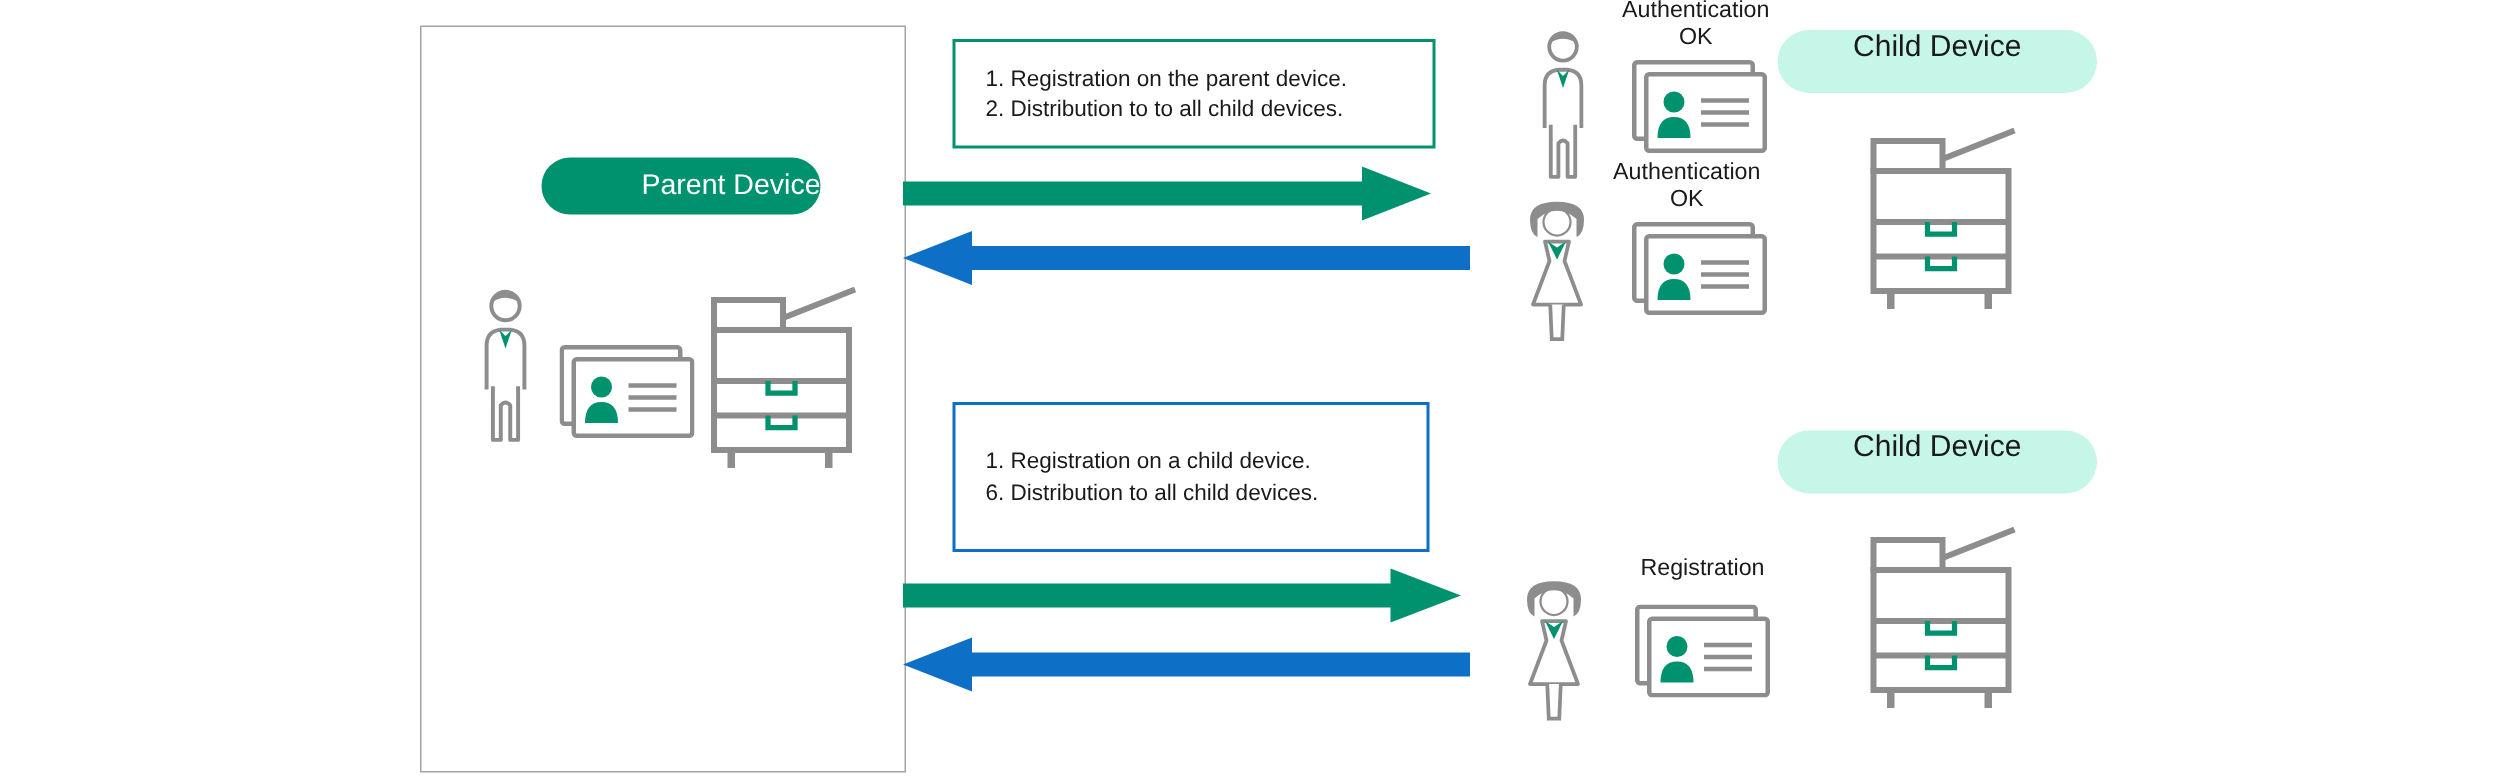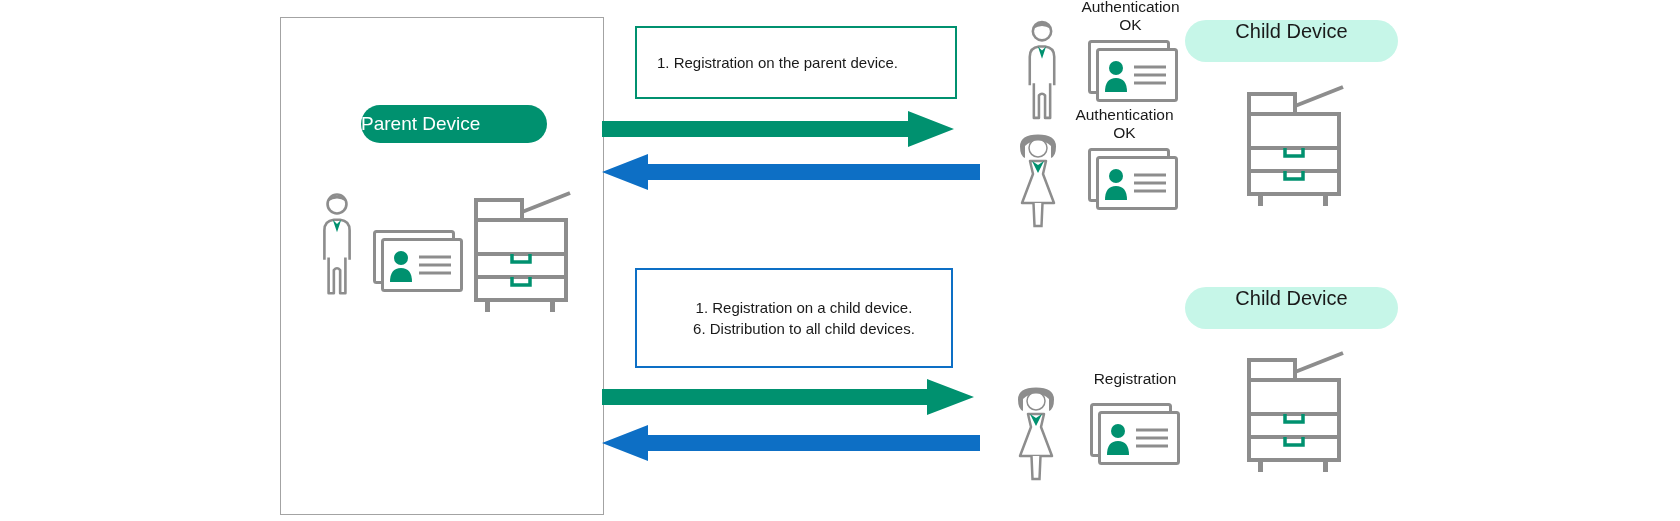--- a/index.html
+++ b/index.html
@@ -5,32 +5,32 @@
   html,body{margin:0;padding:0;background:#fff;}
   #canvas{
     position:relative;width:1680px;height:521px;background:#ffffff;
     font-family:"Liberation Sans", sans-serif;color:#1a1a1a;overflow:hidden;
   }
   .abs{position:absolute;}
   
   .panel{left:280px;top:17px;width:322px;height:496px;border:1px solid #a3a3a3;background:#fff;}
   .pill{
     left:361px;top:105px;width:186px;height:38px;background:#00916F;border-radius:19px;
-    display:flex;align-items:center;justify-content:flex-start;color:#fff;font-size:19px;
+    display:flex;align-items:center;justify-content:flex-end;color:#fff;font-size:19px;
   }
   .badge{
     width:213px;height:42px;background:#C6F6E8;border-radius:21px;
     display:flex;justify-content:center;font-size:20px;color:#1a1a1a;
   }
   .note{
     background:#fff;display:flex;flex-direction:column;justify-content:center;
     padding-left:20px;box-sizing:border-box;font-size:15px;
   }
   .note.green{left:635px;top:26px;width:322px;height:73px;border:2px solid #00916F;line-height:20px;}
-  .note.blue{left:635px;top:268px;width:318px;height:100px;border:2px solid #0D6FC5;line-height:21px;align-items:center;}
+  .note.blue{left:635px;top:268px;width:318px;height:100px;border:2px solid #0D6FC5;line-height:21px;}
   .lbl{font-size:15.5px;line-height:18px;text-align:center;}
 </style>
 </head>
 <body>
 
 <div id="canvas">
 
   <div class="abs panel"></div>
 
   <div class="abs pill">
@@ -66,20 +66,21 @@
       <line x1="5" y1="87" x2="95" y2="87" stroke="#8D8D8D" stroke-width="4"></line>
       <path d="M41,64 v8 h18 v-8" fill="none" stroke="#00916F" stroke-width="3.5"></path>
       <path d="M41,87 v8 h18 v-8" fill="none" stroke="#00916F" stroke-width="3.5"></path>
       <rect x="14" y="110" width="5" height="12" fill="#8D8D8D"></rect>
       <rect x="79" y="110" width="5" height="12" fill="#8D8D8D"></rect>
     </svg>
   </div>
 
   <div class="abs note green">
     <div>1. Registration on  the parent device.</div>
+    <div>2. Distribution to to all child devices.</div>
   </div>
 
   <div class="abs" style="left:602px;top:110px;">
     <svg width="353" height="38">
         <polygon points="0,11 306,11 306,1 352,19 306,37 306,27 0,27" fill="#00916F"></polygon>
       </svg>
   </div>
   <div class="abs" style="left:602px;top:153px;">
     <svg width="378" height="38">
         <polygon points="378,11 46,11 46,1 0,19 46,37 46,27 378,27" fill="#0D6FC5"></polygon>

